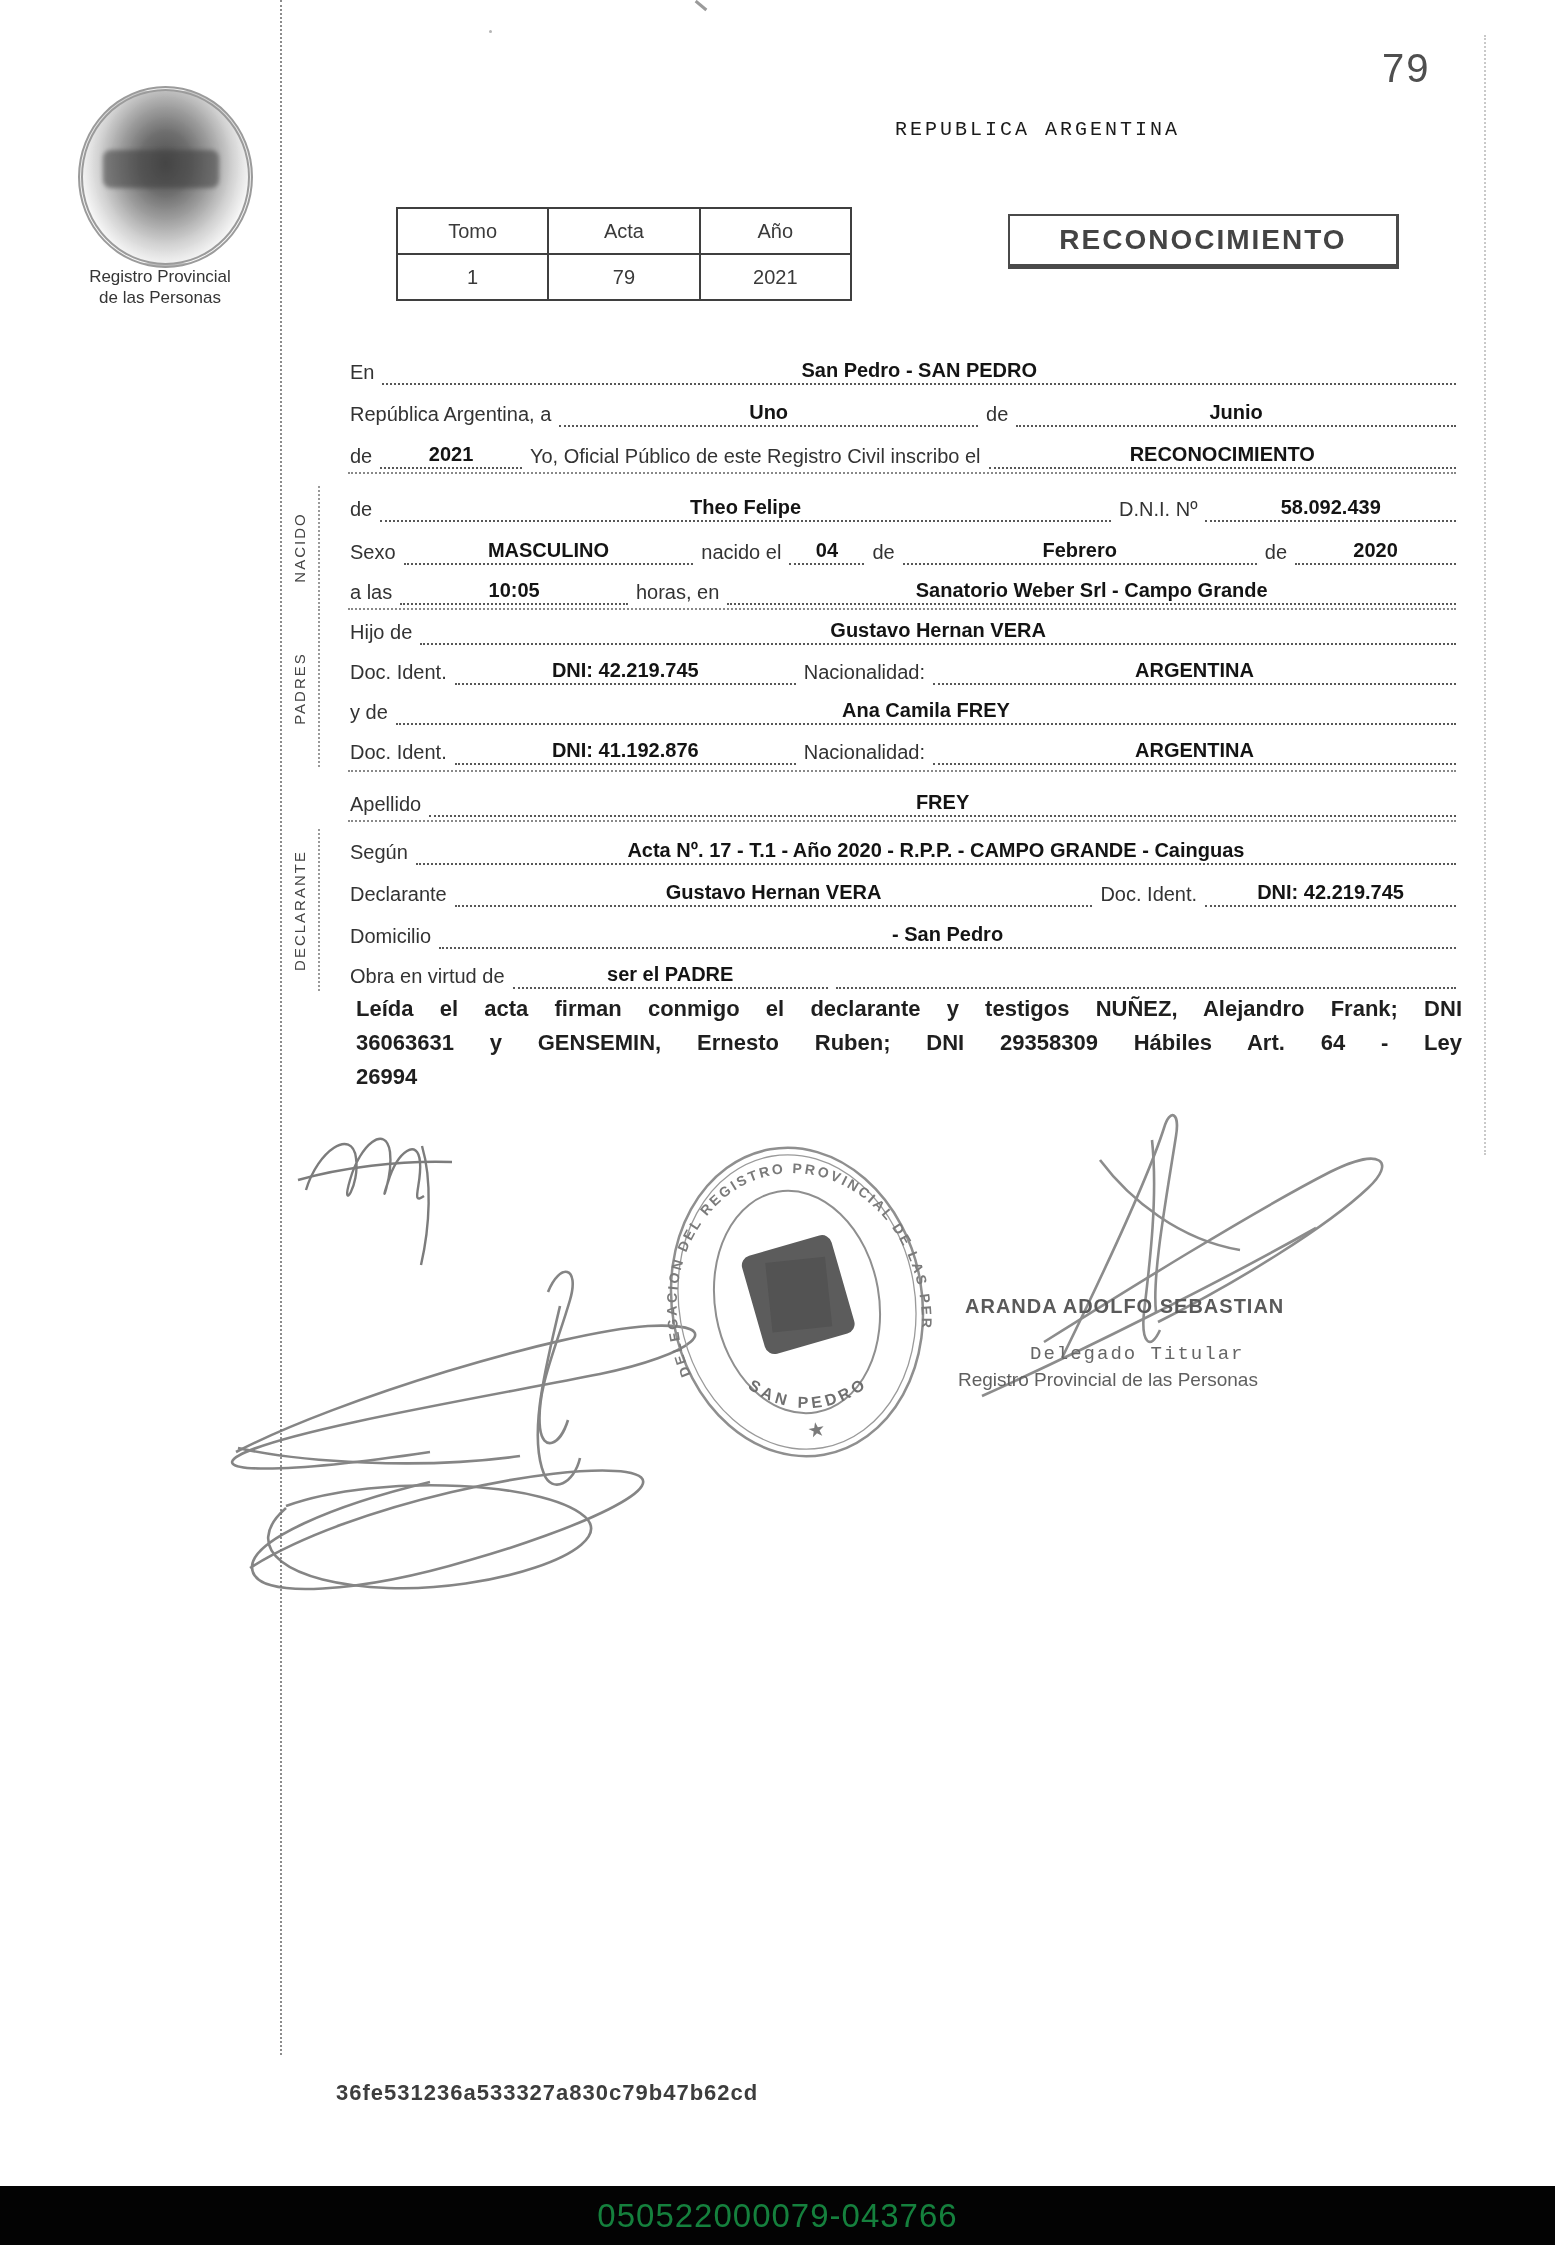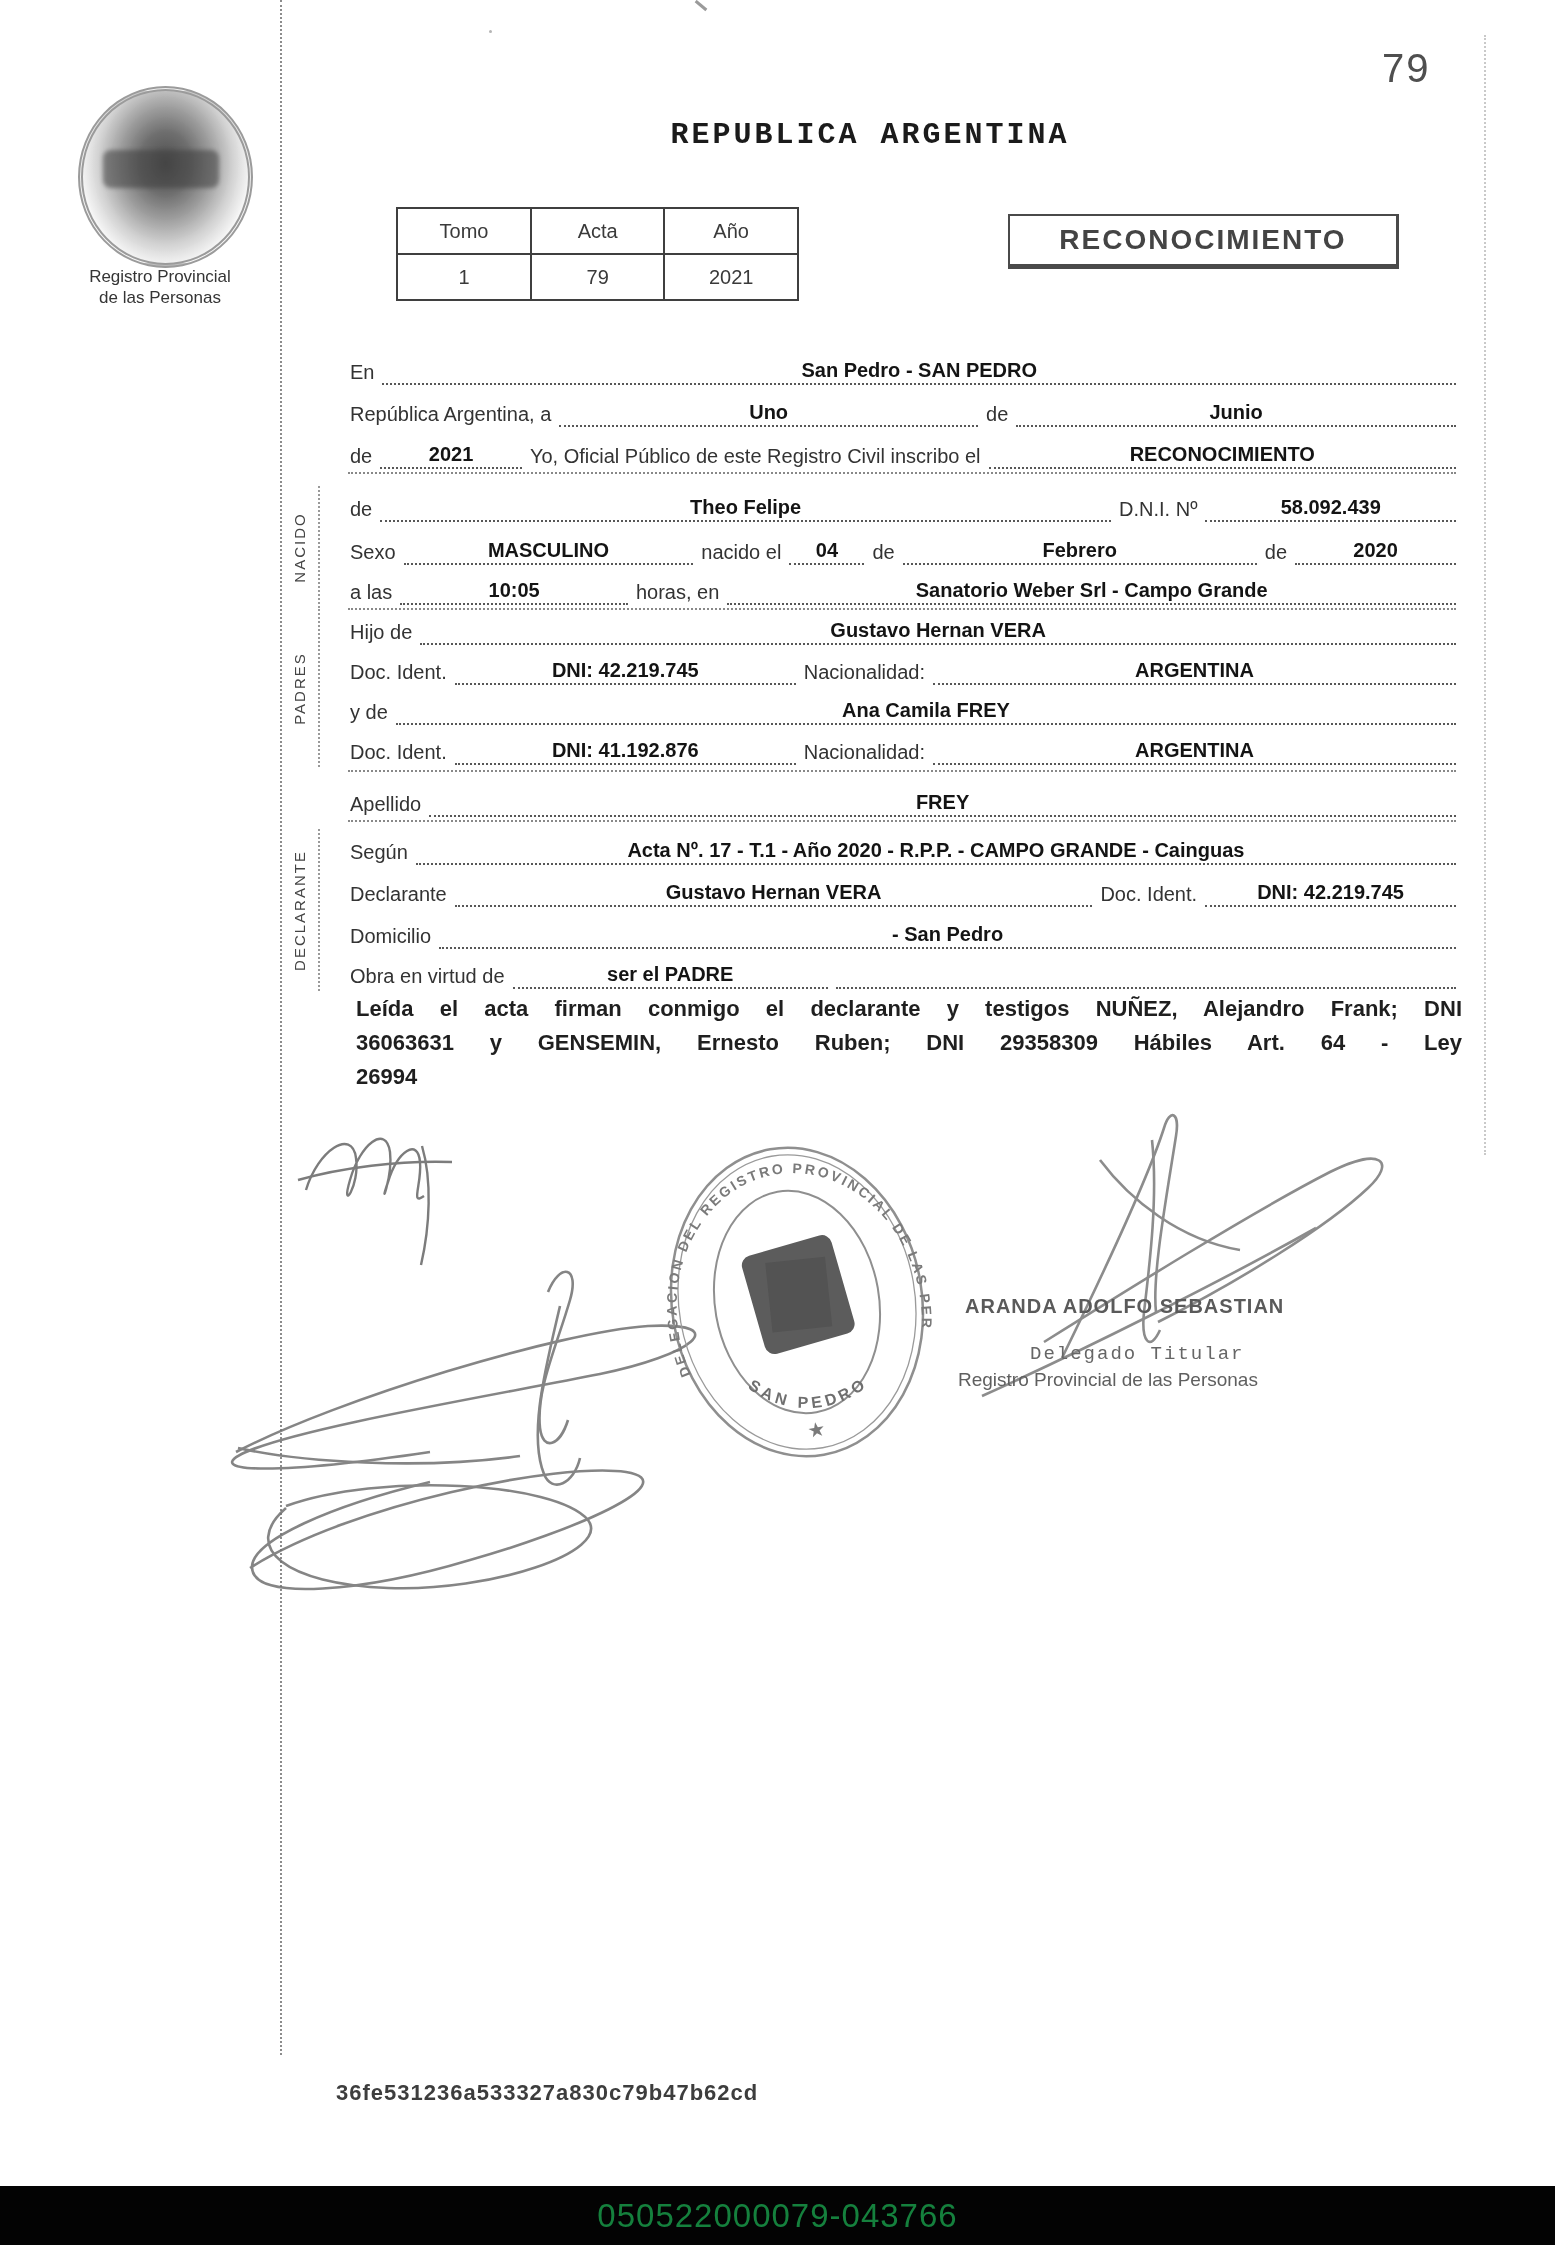--- a/index.html
+++ b/index.html
@@ -14,25 +14,25 @@
   
   .page-number{left:1382px;top:46px;font-size:40px;color:#4f4f4f;letter-spacing:2px;}
   
   .emblem{left:78px;top:86px;width:165px;height:172px;border-radius:50%;
           border:5px double #9a9a9a;
           background:radial-gradient(ellipse at 50% 42%,#4f4f4f 0%,#6f6f6f 22%,#9d9d9d 40%,#cfcfcf 58%,#efefef 72%,#fff 82%);
           filter:blur(0.6px) contrast(1.05);}
   .emblem-band{left:103px;top:150px;width:116px;height:38px;background:#3f3f3f;opacity:.55;border-radius:8px;filter:blur(2px);}
   .seal-caption{left:28px;top:266px;width:264px;text-align:center;font-size:17px;line-height:21px;color:#353535;}
   
-  .title{left:560px;top:118px;width:620px;text-align:center;
-         font-family:"Liberation Mono",monospace;font-weight:bold;font-size:30px;
+  .title{left:560px;top:118px;width:620px;text-align:right;
+         font-family:"Liberation Mono",monospace;font-weight:normal;font-size:20px;
          letter-spacing:3px;color:#1b1b1b;}
   
-  table.rec{left:396px;top:207px;width:403px;position:absolute;border-collapse:collapse;
+  table.rec{left:396px;top:207px;width:456px;position:absolute;border-collapse:collapse;
             font-size:20px;color:#3a3a3a;text-align:center;}
   table.rec td{border:2px solid #3f3f3f;height:42px;width:137px;}
   
   .doc-type{left:1008px;top:214px;width:386px;height:48px;border:2px solid #4a4a4a;
             border-bottom-width:5px;border-right-width:3px;display:flex;align-items:center;
             justify-content:center;font-size:28px;letter-spacing:2px;color:#444;font-weight:bold;}
   
   .line{position:absolute;left:350px;width:1106px;height:34px;display:flex;
         align-items:flex-end;column-gap:8px;font-size:20px;}
   .lbl{white-space:nowrap;padding-bottom:1px;color:#333;}

